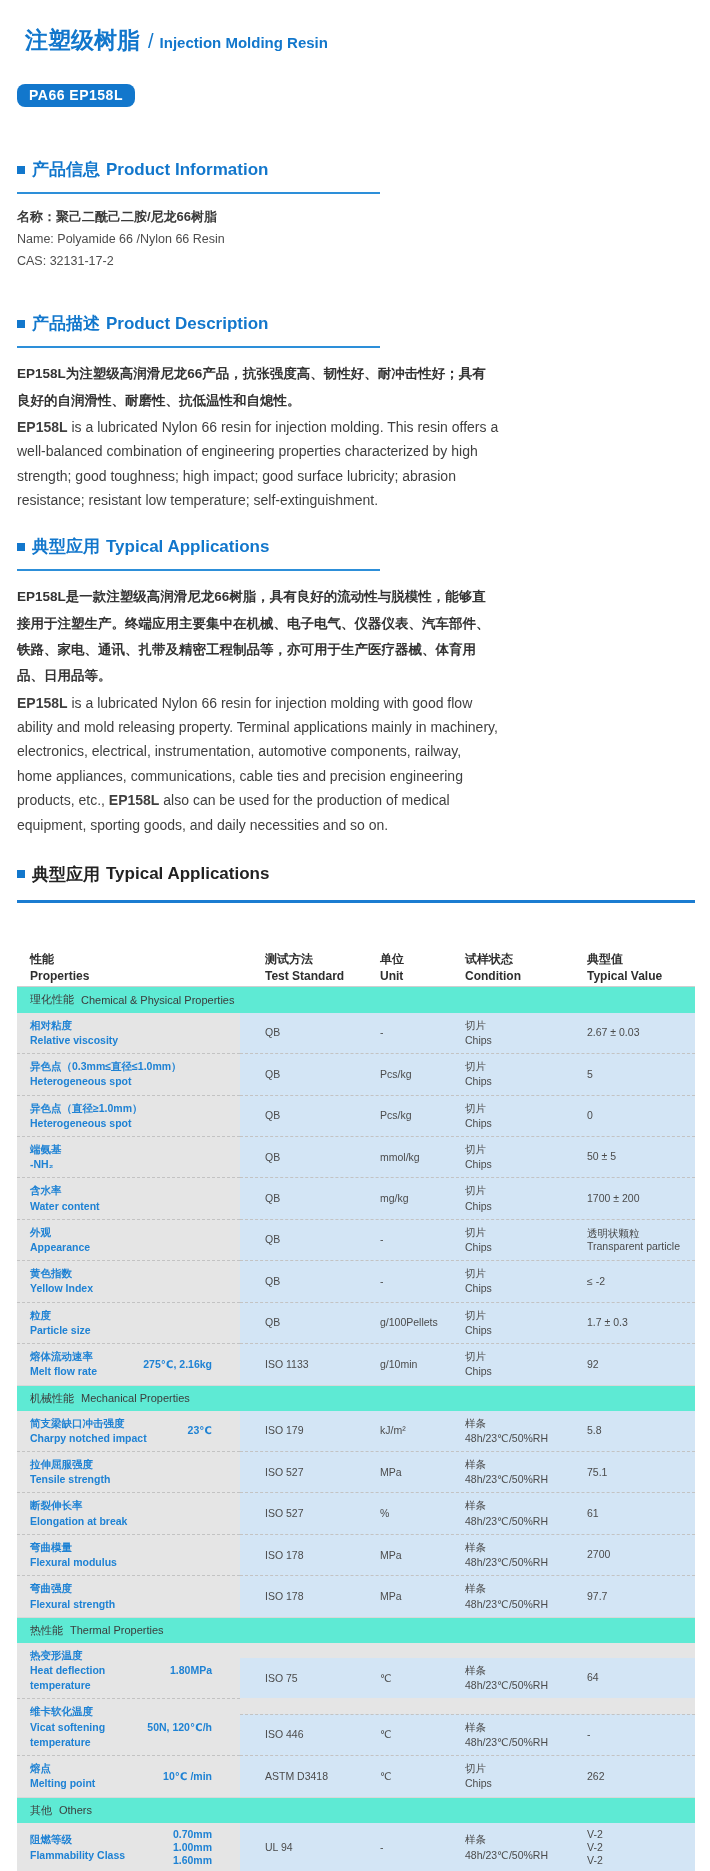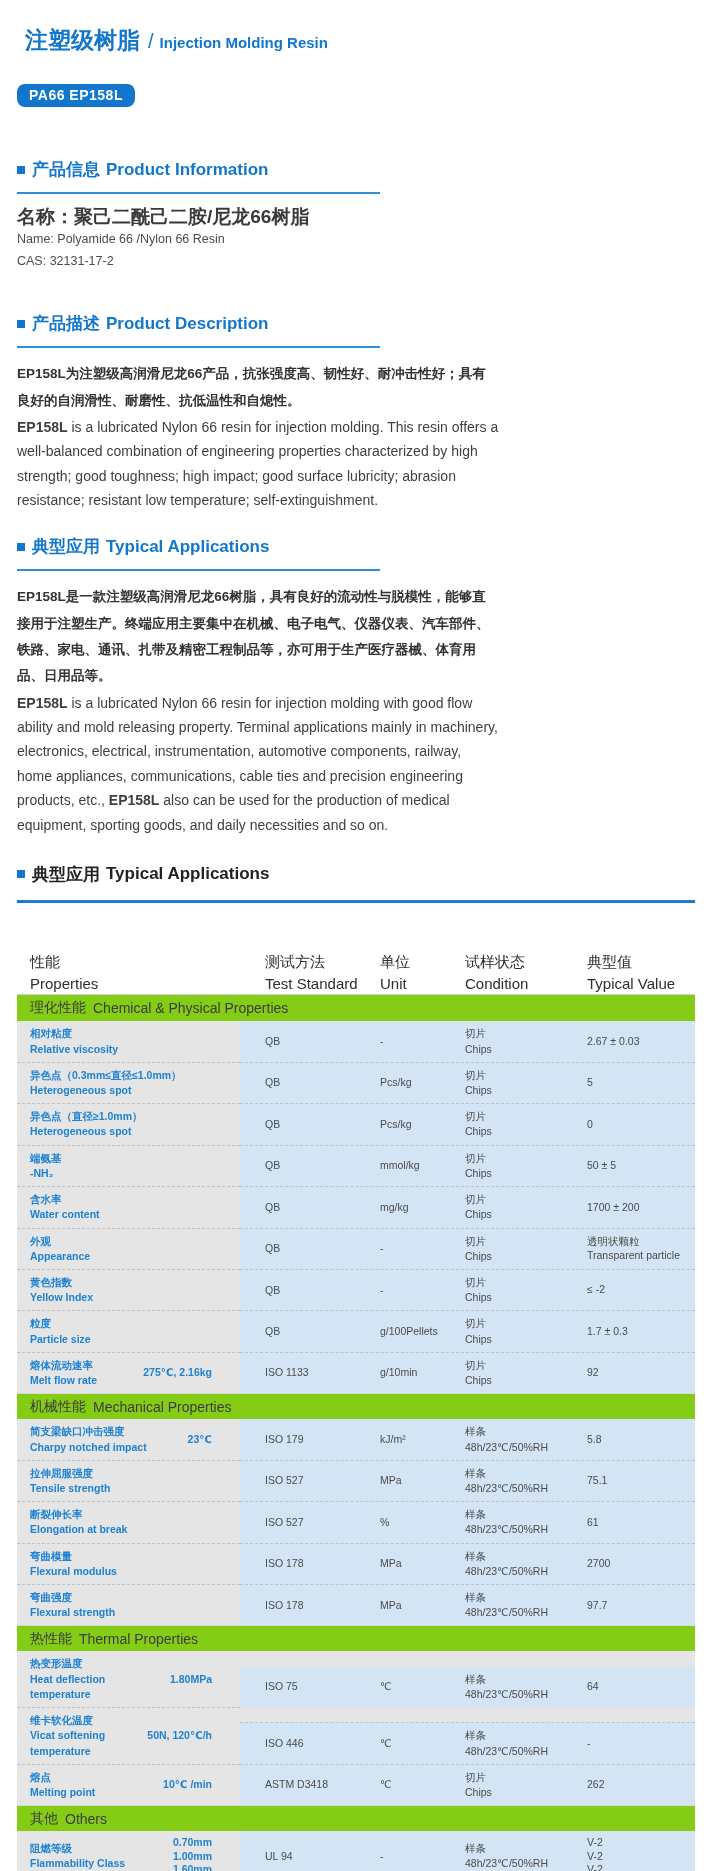--- a/index.html
+++ b/index.html
@@ -30,44 +30,44 @@
 
   
   .sec{margin-top:0;}
   .sec-title{display:flex;align-items:center;font-size:17px;font-weight:700;color:var(--primary-blue);}
   .sec-title.dark{color:#222;}
   .bullet{width:8px;height:8px;background:var(--primary-blue);margin-right:7px;flex:0 0 auto;}
   .sec-title .tzh{margin-right:6px;}
   .rule{width:363px;height:2px;background:var(--rule-blue);margin-top:11px;}
 
   .info-lines{margin-top:11px;}
-  .info-zh{font-size:19px;color:#3a3a3a;font-weight:600;line-height:23px;}
+  .info-zh{font-size:13px;color:#3a3a3a;font-weight:600;line-height:23px;}
   .info-en,.info-cas{font-size:12.5px;color:#4c4c4c;line-height:22px;}
 
   .para{max-width:482px;}
   .para-zh{margin-top:13px;font-size:13.5px;font-weight:600;color:#333;line-height:1.95;}
   .para-en{margin-top:1px;font-size:14px;color:#3f3f3f;line-height:1.74;}
   .para b{font-weight:700;}
 
   
   .tbl{
     margin-top:14px;width:678px;
     border-top:3px solid var(--table-line-blue);
     border-bottom:3px solid var(--table-line-blue);
   }
   .thead{display:flex;min-height:52px;align-items:center;border-bottom:1px solid #cfcfcf;}
-  .hc{font-size:15px;font-weight:400;color:#2e2e2e;line-height:1.45;margin-top:48px;}
+  .hc{font-size:12px;font-weight:700;color:#2e2e2e;line-height:1.45;margin-top:48px;}
   .c1w{width:223px;padding-left:13px;}
   .c2w{width:128px;padding-left:25px;}
   .c3w{width:90px;padding-left:12px;}
   .c4w{width:122px;padding-left:7px;}
   .c5w{width:115px;padding-left:7px;}
 
   .grow{display:flex;align-items:center;min-height:26px;border-top:1px solid #d8d8d8;
-        font-size:14px;color:#3c3c3c;padding-left:13px;background:#84cc16;}
+        font-size:11px;color:#3c3c3c;padding-left:13px;background:#5eead4;}
   .grow.first{border-top:none;}
   .grow .gzh{margin-right:7px;}
 
   .prow{display:flex;align-items:flex-end;background:#e5e5e5;}
   .prow + .prow .c1i,
   .prow + .prow .bluew{border-top:1px dashed #c3c3c3;}
   .c1i{width:223px;display:flex;align-items:center;justify-content:space-between;
        padding:5px 28px 5px 13px;}
   .pzh{font-size:10.5px;font-weight:600;color:var(--prop-blue);line-height:1.45;}
   .pen{font-size:10.5px;font-weight:600;color:var(--prop-blue);line-height:1.45;}

